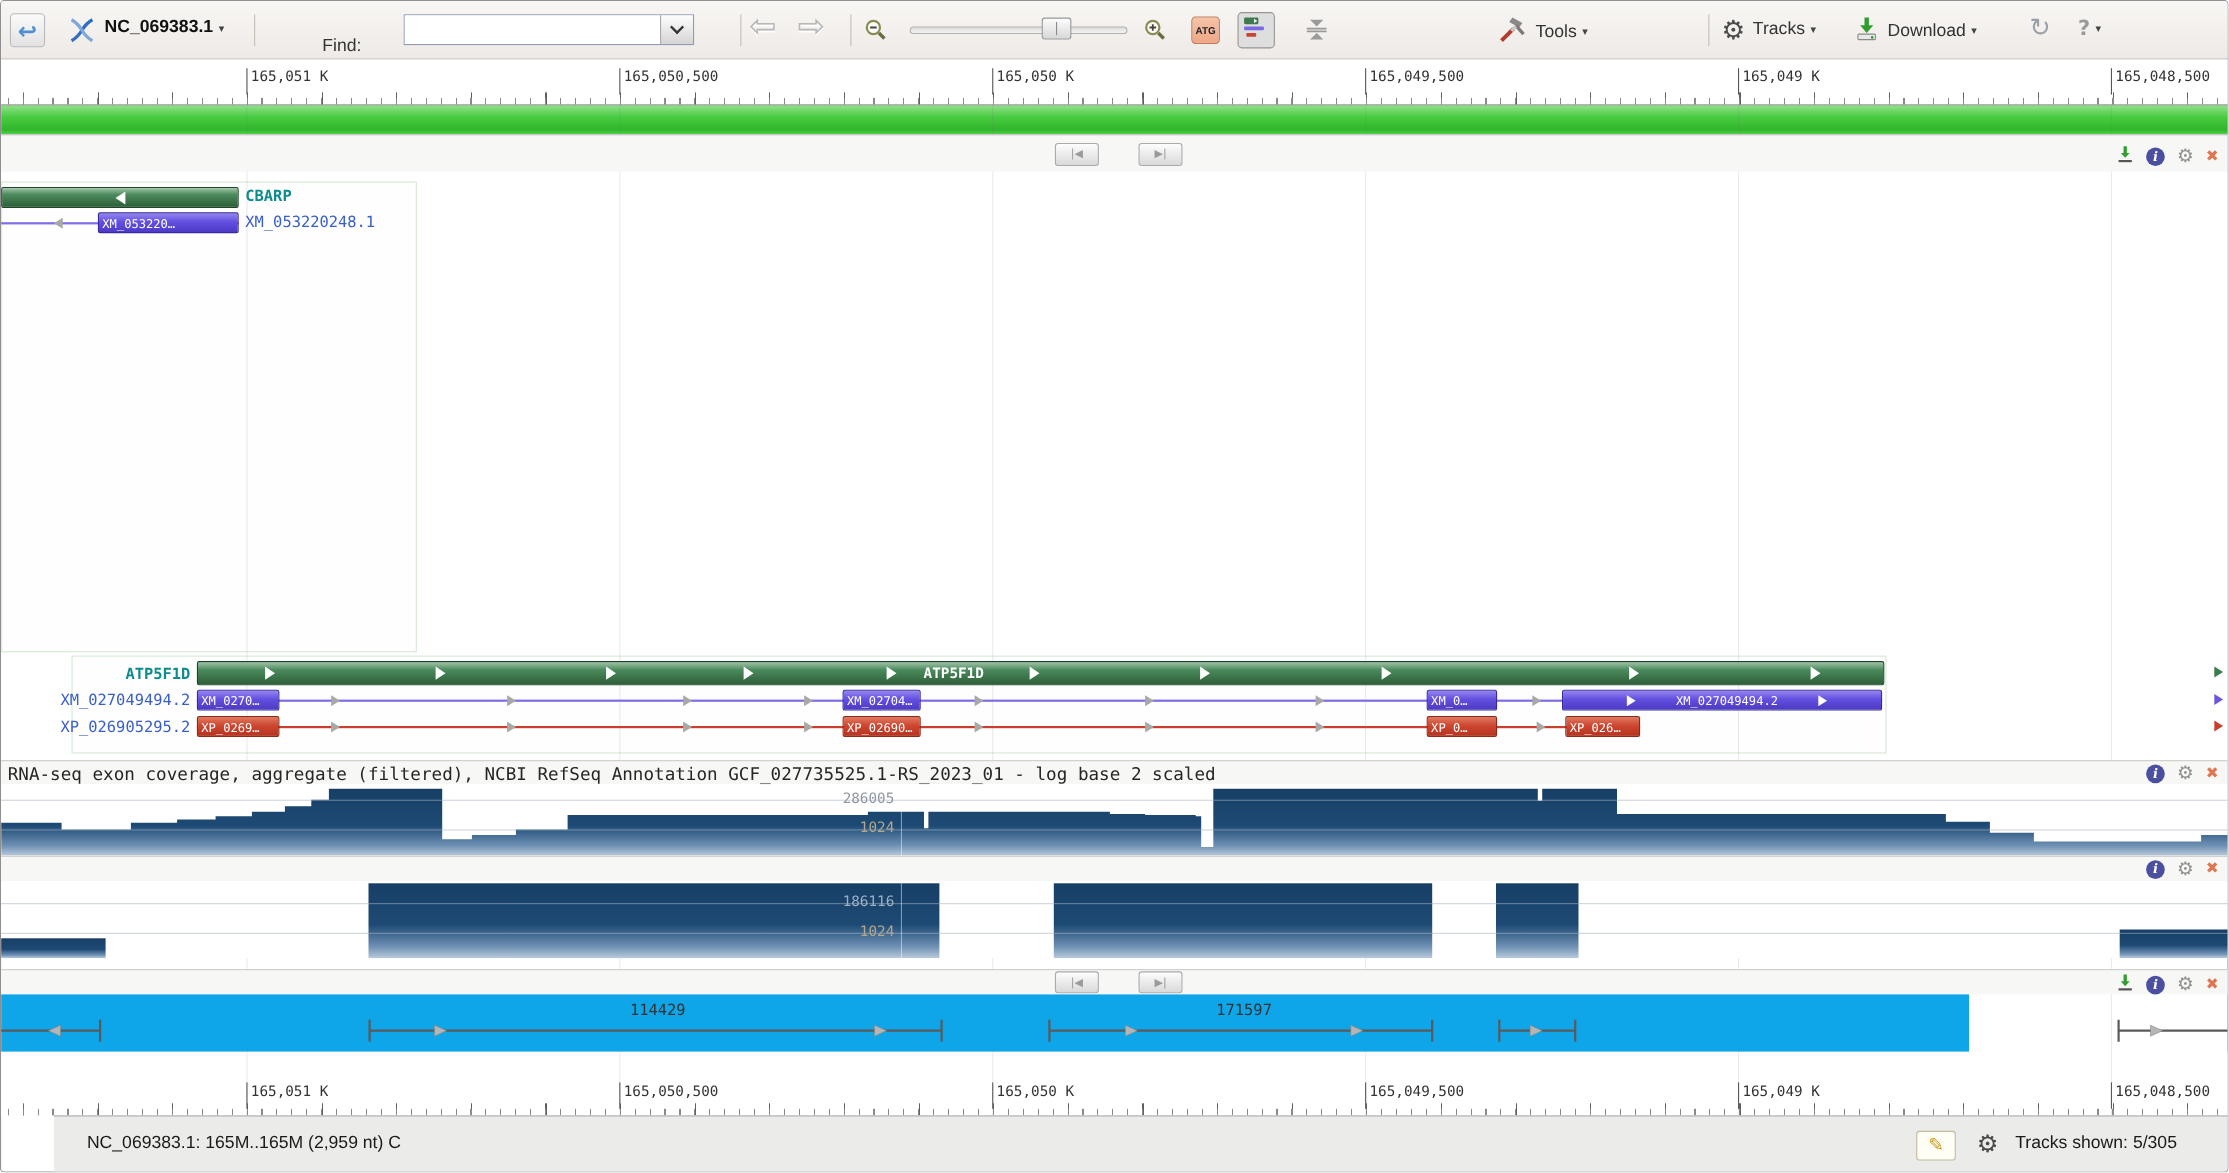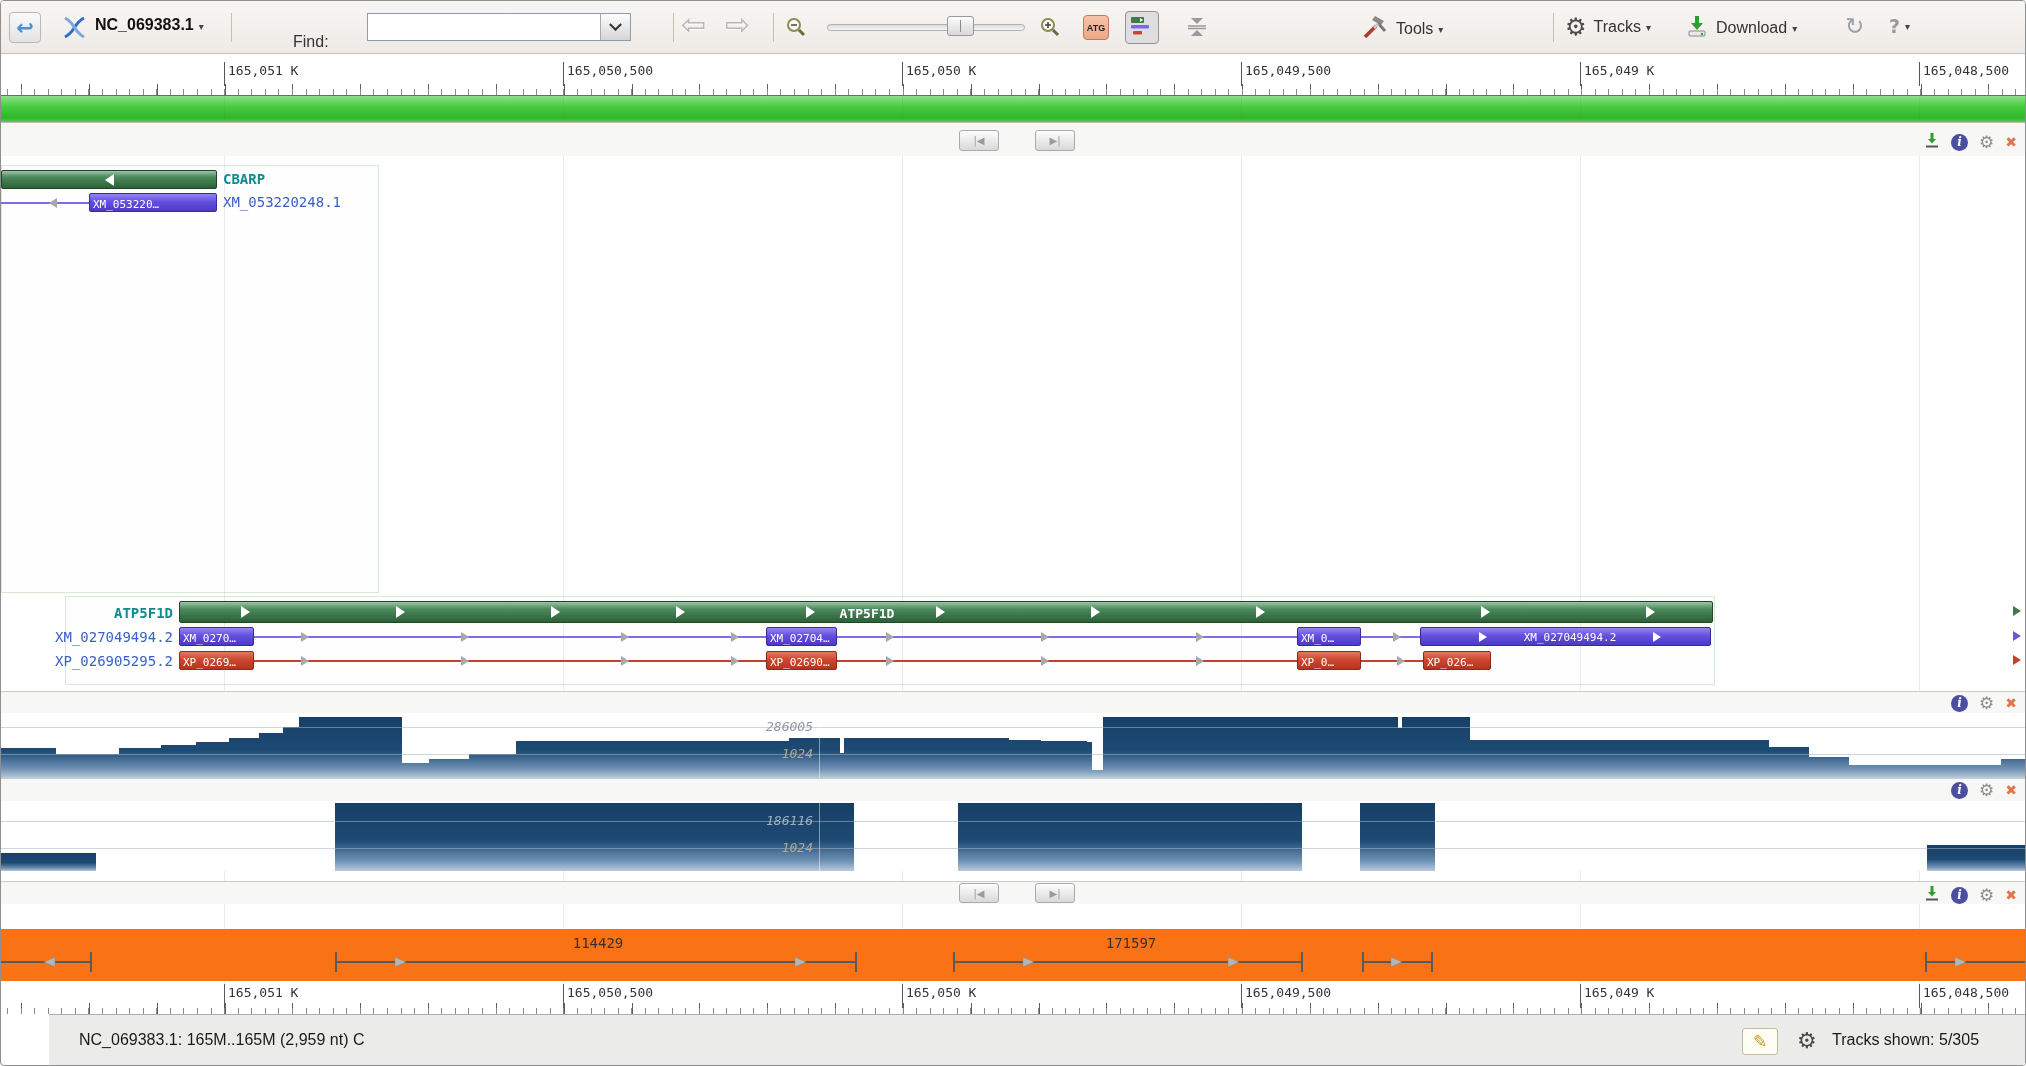--- a/index.html
+++ b/index.html
@@ -127,33 +127,33 @@
   .exon-text { color: #fff; font-family: "DejaVu Sans Mono", monospace; font-size: 11px;
                line-height: 17px; padding-left: 3px; white-space: nowrap; }
   .tri { position: absolute; width: 0; height: 0; z-index: 4; }
   .tri.r { border-top: 5px solid transparent; border-bottom: 5px solid transparent; border-left: 8px solid #fff; }
   .tri.l { border-top: 5px solid transparent; border-bottom: 5px solid transparent; border-right: 8px solid #fff; }
   .tri.big.r { border-top-width: 6px; border-bottom-width: 6px; border-left-width: 9px; }
   .tri.big.l { border-top-width: 6px; border-bottom-width: 6px; border-right-width: 9px; }
   .tri.gray.r { border-left-color: #a8a8a8; } .tri.gray.l { border-right-color: #a8a8a8; }
 
   
-  .graph-area { position: absolute; left: 0; width: 2026px; background: #fff; z-index: 3; font-style: italic; }
+  .graph-area { position: absolute; left: 0; width: 2026px; background: #fff; z-index: 3; }
   #cov-graph { top: 712px; height: 65px; } #spn-graph { top: 800px; height: 70px; }
   .graph-area svg { position: absolute; left: 0; top: 0; }
   .val-line { position: absolute; left: 0; width: 2026px; height: 1px;
               background: rgba(165,178,195,0.55); z-index: 4; }
   .val-label { position: absolute; transform: translateY(-55%); font-family: "DejaVu Sans Mono", monospace;
                font-size: 13px; z-index: 5; }
   .max-line { position: absolute; top: 0; bottom: 0; width: 1px; background: rgba(255,255,255,0.45); z-index: 5; }
   .spn-block { position: absolute; bottom: 0; z-index: 3; cursor: pointer;
                background: linear-gradient(180deg,#173f66,#1d4a74 55%,#6f91b4 85%,#b9cadb); }
 
   
-  #int-panel { position: absolute; top: 903px; left: 0; width: 2026px; height: 52px; background: #f97316; z-index: 3; margin-top: 25px; }
+  #int-panel { position: absolute; top: 903px; left: 0; width: 1789px; height: 52px; background: #0ea5e9; z-index: 3; }
 
   
   .status-bar { position: absolute; top: 1013px; left: 0; width: 2026px; height: 53px;
                 background: #ebebe9; border-top: 1px solid #adadad; z-index: 10; margin-left: 48px; }
   .status-loc { position: absolute; left: 30px; top: 16px; font-size: 16px; color: #1a1a1a; }
   .pencil-btn { position: absolute; left: 1693px; top: 13px; width: 36px; height: 27px;
                 background: #fffef5; border: 1px solid #c2bb9e; border-radius: 3px;
                 text-align: center; cursor: pointer; }
   .pencil-btn .glyph { font-size: 17px; color: #c99a1e; line-height: 25px; }
   .status-gear { position: absolute; left: 1748px; top: 13px; font-family: "DejaVu Sans", sans-serif;
@@ -352,20 +352,21 @@
       <div class="exon red" style="position: absolute; left: 178px; top: 495px; width: 75px; height: 19px;"><span class="exon-text">XP_0269…</span></div>
       <div class="exon red" style="position: absolute; left: 765px; top: 495px; width: 71px; height: 19px;"><span class="exon-text">XP_02690…</span></div>
       <div class="exon red" style="position: absolute; left: 1296px; top: 495px; width: 64px; height: 19px;"><span class="exon-text">XP_0…</span></div>
       <div class="exon red" style="position: absolute; left: 1422px; top: 495px; width: 68px; height: 19px;"><span class="exon-text">XP_026…</span></div>
       <div class="tri r" style="left: 2012px; top: 450px; border-left-color: rgb(63, 122, 79); z-index: 5;"></div>
       <div class="tri r" style="left: 2012px; top: 475px; border-left-color: rgb(106, 87, 221); z-index: 5;"></div>
       <div class="tri r" style="left: 2012px; top: 499px; border-left-color: rgb(200, 64, 44); z-index: 5;"></div>
     </div>
 
   <div class="title-row t-cov-title">
+    <span class="track-title">RNA-seq exon coverage, aggregate (filtered), NCBI RefSeq Annotation GCF_027735525.1-RS_2023_01 - log base 2 scaled</span>
     <div class="row-icons">
       <span class="icon-info">i</span>
       <span class="icon-gear">⚙</span>
       <span class="icon-close">✖</span>
     </div>
   </div>
   <div id="cov-graph" class="graph-area">
       <svg width="2026" height="65">
         <defs>
           <linearGradient id="gradCov" x1="0" y1="0" x2="0" y2="1">

